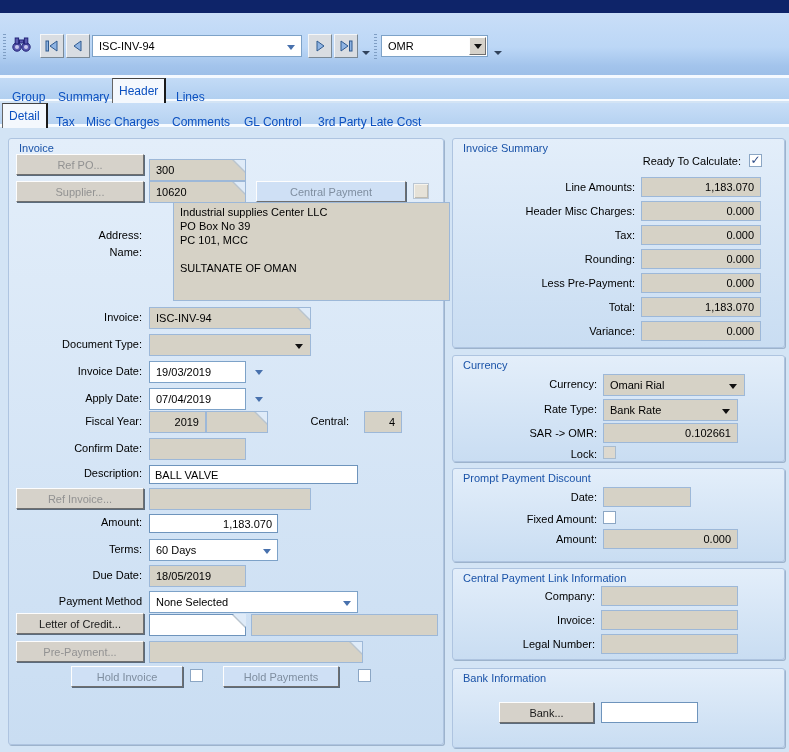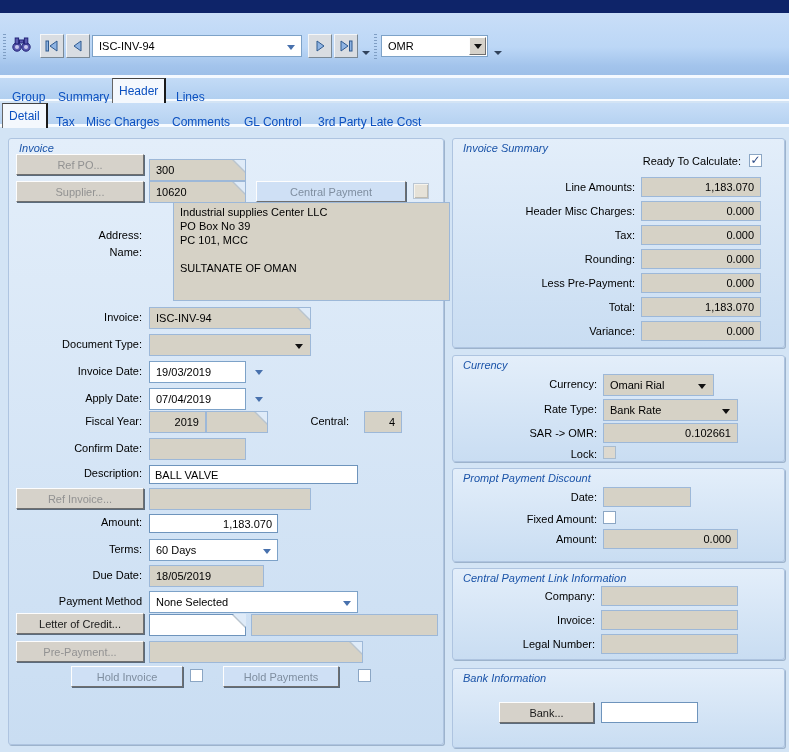--- a/index.html
+++ b/index.html
@@ -43,21 +43,21 @@
     background:linear-gradient(#c3dbf6,#b1cff0); border-bottom:2px solid #f7fbff; }
   .tabrow2 { position:absolute; left:0; top:103px; width:789px; height:24px;
     background:linear-gradient(#c8def7,#b6d2f1); border-bottom:3px solid #f7fbff; }
   .tab { position:absolute; top:0; height:38px; display:flex; align-items:center;
     justify-content:center; color:#0b50c0; font-size:12px; cursor:default; padding:0 6px; }
   .tab.active { background:#f4f8fd; border-top:1px solid #444; border-left:1px solid #666;
     border-right:2px solid #1a1a1a; height:25px; }
   
   .panel { position:absolute; background:linear-gradient(#e3eefa,#c9ddf2);
     border:1px solid #aec4e0; border-radius:3px; box-shadow:1px 1px 0 #9db3cc; }
-  .ptitle { position:absolute; left:10px; top:3px; color:#1a53a8;font-style:italic; }
+  .ptitle { position:absolute; left:10px; top:3px; color:#1a53a8; }
   .row { position:absolute; left:0; width:100%; height:22px; }
   .lab { position:absolute; top:4px; text-align:right; }
   
   .ro { position:absolute; background:#d6d2c6; border:1px solid #9db8d8; height:22px;
     display:flex; align-items:center; padding:0 6px; overflow:hidden; }
   .ro.num { justify-content:flex-end; }
   .dogear::after { content:""; position:absolute; top:-1px; right:-1px; width:0; height:0;
     border-top:13px solid #dfebf8; border-left:13px solid transparent;
     filter:drop-shadow(-1px 1px 0 #b9c4ce); }
   .inp { position:absolute; background:#fff; border:1px solid #6e94bc; height:19px;
@@ -257,21 +257,21 @@
   <div class="row" style="top:400px;">
     <span class="lab" style="left:0; width:133px;">Terms:</span>
     <div class="combo white" style="left:140px; width:129px; top:0;">
         <span>60 Days</span>
         <i class="flat-arrow"></i>
       </div>
   </div>
 
   <div class="row" style="top:426px;">
     <span class="lab" style="left:0; width:133px;">Due Date:</span>
-    <div class="ro" style="left:140px; width:115px; top:0;">
+    <div class="ro" style="left:140px; width:97px; top:0;">
         <span>18/05/2019</span>
       </div>
   </div>
 
   <div class="row" style="top:452px;">
     <span class="lab" style="left:0; width:133px;">Payment Method</span>
     <div class="combo white" style="left:140px; width:209px; top:0;">
         <span>None Selected</span>
         <i class="flat-arrow"></i>
       </div>
@@ -347,21 +347,21 @@
     <div class="ro num" style="left:188px; width:120px; height:20px; top:0;">
         <span>0.000</span>
       </div>
   </div>
 </div>
 
 <div class="panel" style="left:452px; top:355px; width:333px; height:107px;">
   <span class="ptitle">Currency</span>
   <div class="row" style="top:18px;">
     <span class="lab" style="left:0; width:144px;">Currency:</span>
-    <div class="combo beige" style="left:150px; width:111px; top:0;">
+    <div class="combo beige" style="left:150px; width:142px; top:0;">
         <span>Omani Rial</span>
         <i class="blk"></i>
       </div>
   </div>
   <div class="row" style="top:43px;">
     <span class="lab" style="left:0; width:144px;">Rate Type:</span>
     <div class="combo beige" style="left:150px; width:135px; top:0;">
         <span>Bank Rate</span>
         <i class="blk"></i>
       </div>

